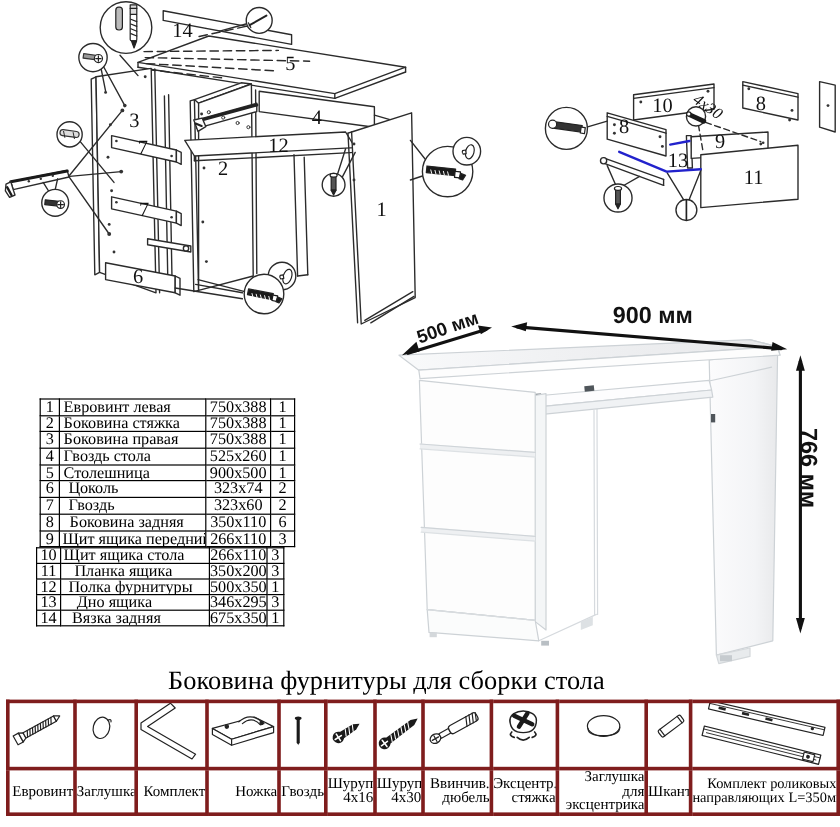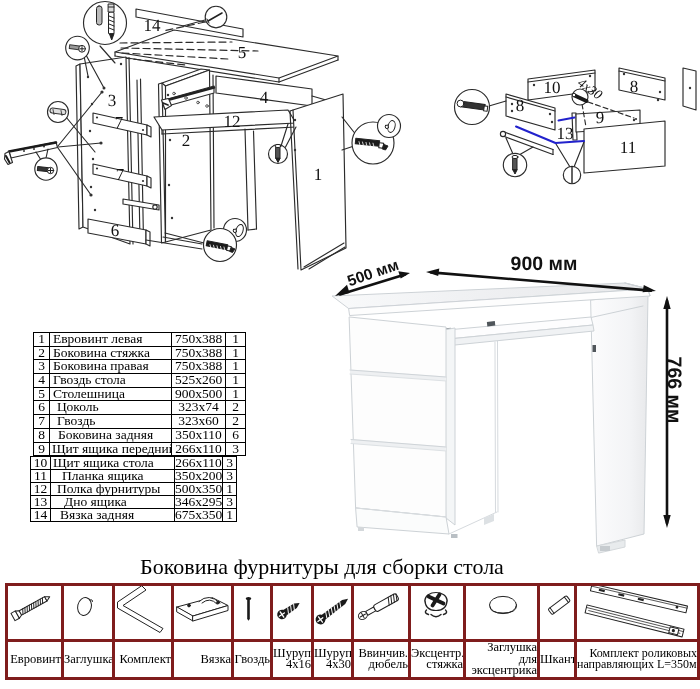--- a/index.html
+++ b/index.html
@@ -623,21 +623,21 @@
         <td></td>
         <td></td>
         <td></td>
         <td></td>
         <td></td>
 </tr>
 <tr style="height:25.5px;font-size:12.5px;line-height:11.5px;">
 <td>Евровинт</td>
         <td>Заглушка</td>
         <td>Комплект</td>
-        <td>Вязка</td>
+        <td>Ножка</td>
         <td>Гвоздь</td>
         <td>Шуруп<br>4х16</td>
         <td>Шуруп<br>4х30</td>
         <td>Ввинчив.<br>дюбель</td>
         <td>Эксцентр.<br>стяжка</td>
         <td>Заглушка для<br>эксцентрика</td>
         <td>Шкант</td>
         <td style="font-size:12px;line-height:11px;white-space:nowrap">Комплект роликовых<br>направляющих L=350мм</td>
 </tr>
 </tbody>

